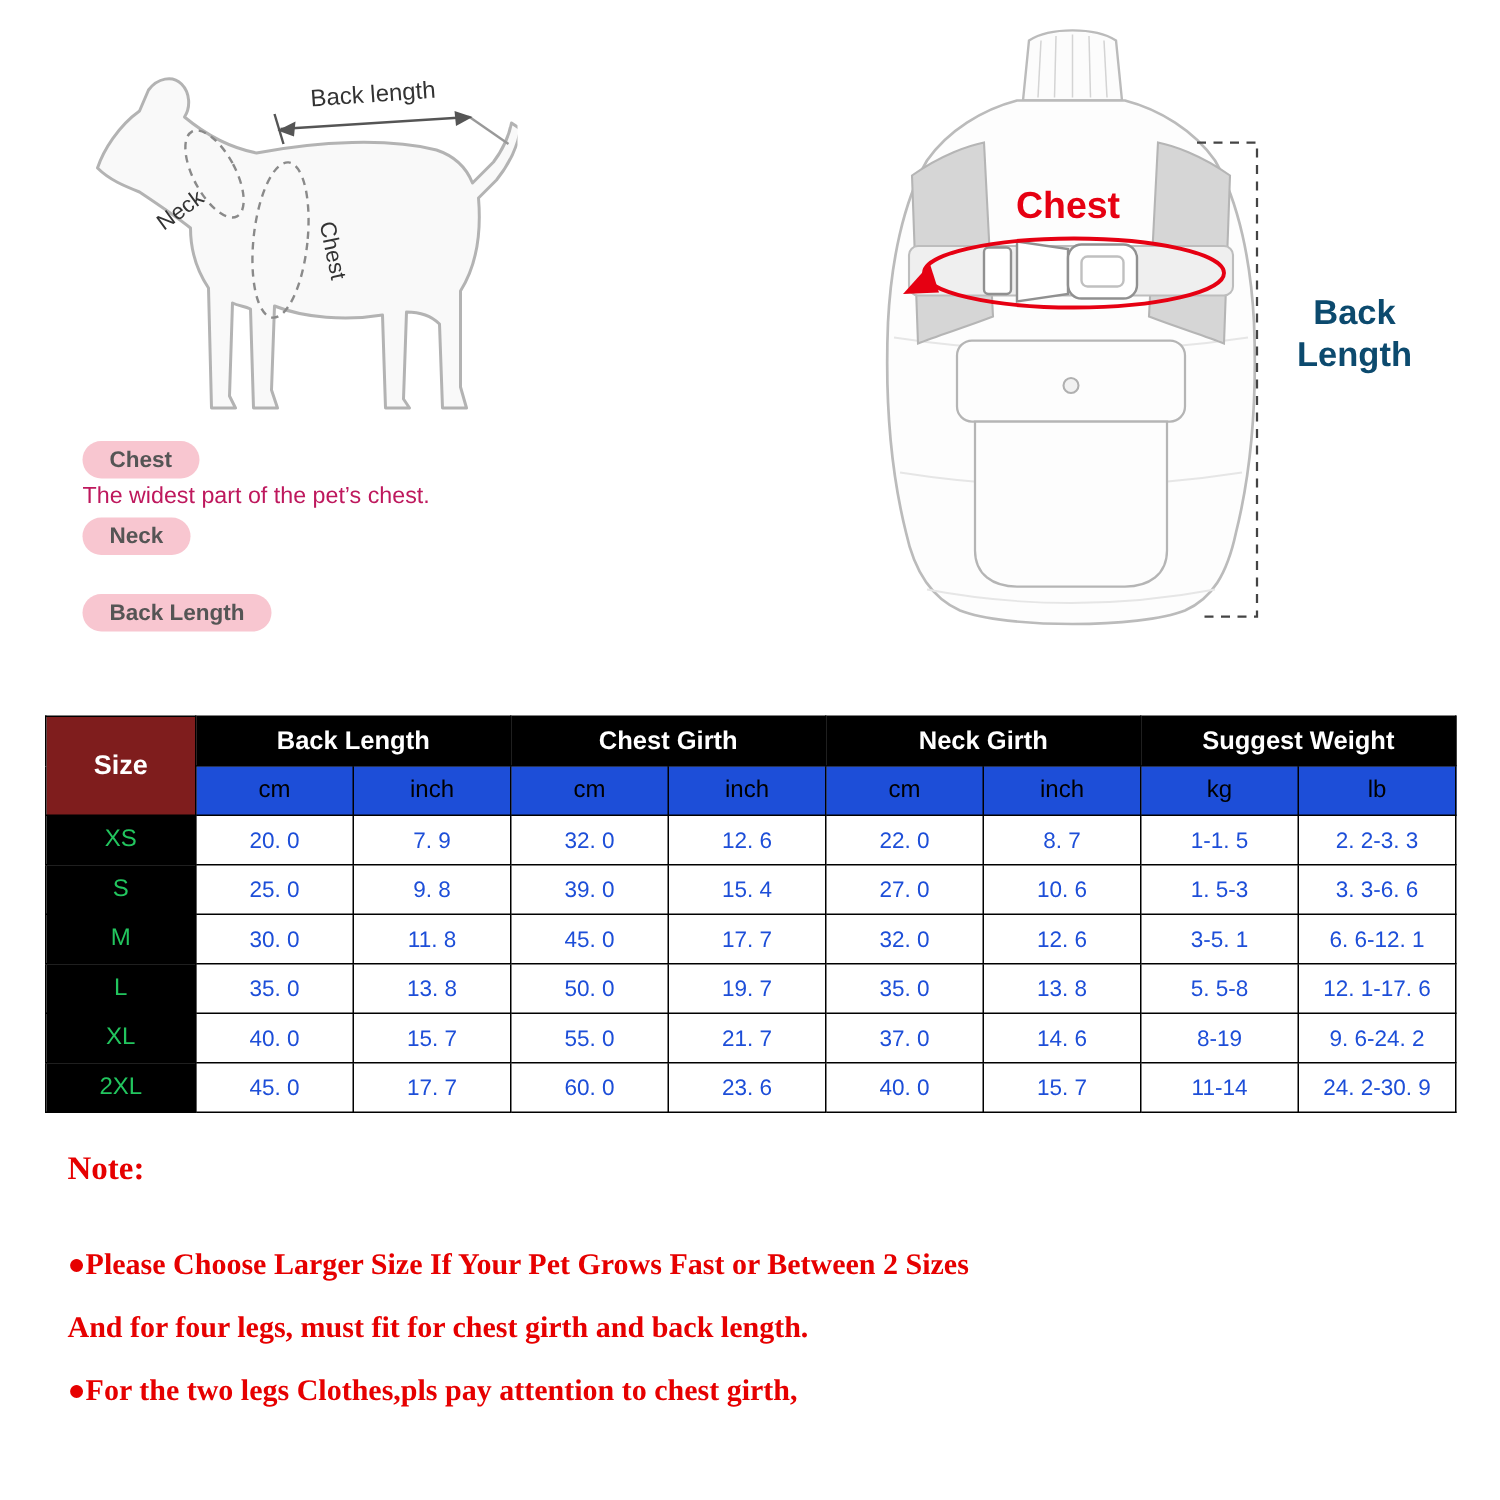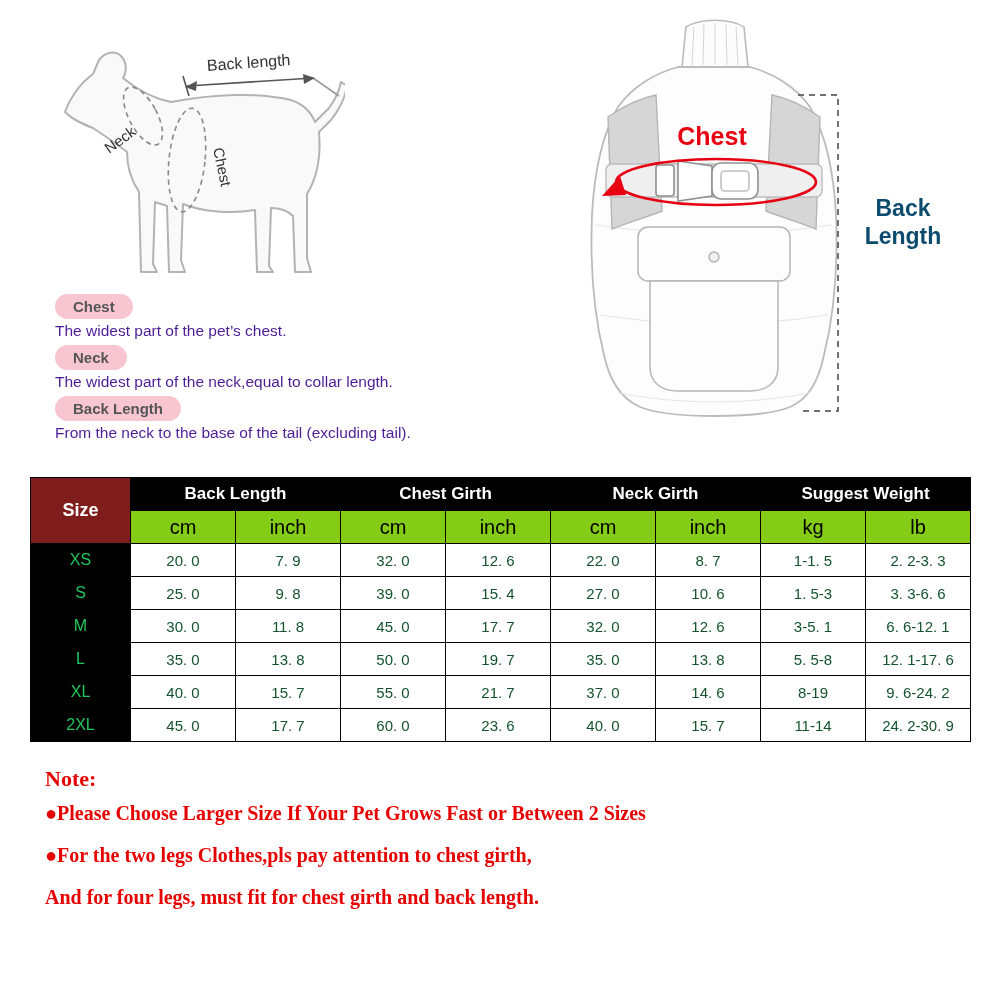--- a/index.html
+++ b/index.html
@@ -6,41 +6,41 @@
   .page{position:relative;width:1000px;height:1000px;background:#ffffff;overflow:hidden;
         font-family:"Liberation Sans",sans-serif;}
 
   
   .diagram{position:absolute;}
   svg text{font-family:"Liberation Sans",sans-serif;}
 
   
   .def-pill{position:absolute;display:inline-block;background:#f8c6d0;border-radius:14px;
             padding:4px 18px;font-weight:bold;color:#555;font-size:15px;}
-  .def-text{position:absolute;font-size:15.5px;color:#4c1d95;}
+  .def-text{position:absolute;font-size:15.5px;color:#be185d;}
 
   
   .back-length-label{position:absolute;left:853px;top:194px;width:100px;text-align:center;
                      color:#0c4a6e;font-weight:bold;font-size:23px;line-height:28px;}
 
   
   .size-table-wrap{position:absolute;left:30px;top:477px;}
   table.size-table{border-collapse:collapse;table-layout:fixed;width:940px;}
   table.size-table th, table.size-table td{border:1px solid #000;text-align:center;
       vertical-align:middle;height:32px;padding:0;}
   table.size-table thead .group-row th{background:#000;color:#fff;font-weight:bold;font-size:17px;}
   table.size-table thead th.size-head{background:#7f1d1d;color:#fff;font-weight:bold;font-size:18px;}
-  table.size-table thead .unit-row td{background:#84cc16;color:#000;font-size:20px;}
+  table.size-table thead .unit-row td{background:#1d4ed8;color:#000;font-size:16px;}
   table.size-table tbody th{background:#000;color:#22c55e;font-weight:normal;font-size:16px;}
-  table.size-table tbody td{background:#fff;color:#14532d;font-size:15px;}
+  table.size-table tbody td{background:#fff;color:#1d4ed8;font-size:15px;}
 
   
   .notes{position:absolute;left:45px;top:766px;width:910px;color:#e60000;
          font-family:"Liberation Serif",serif;font-weight:bold;}
-  .note-title{font-size:22px;margin-bottom:10px;}
+  .note-title{font-size:22px;margin-bottom:40px;}
   .note-line{font-size:20px;margin-bottom:19px;white-space:pre-wrap;}
 </style>
 </head>
 <body>
 
 <div class="page">
 
   <svg class="diagram" style="left:35px;top:20px;" width="310" height="270" viewBox="0 0 310 270">
 
     <path d="M30,92 C34,80 44,64 58,54 L64,40 C70,32 80,30 86,36 C92,42 92,52 88,58
@@ -116,24 +116,22 @@
 
   <div class="back-length-label">
     <div>Back</div>
     <div>Length</div>
   </div>
 
   <span class="def-pill" style="left:55px;top:294px;">Chest</span>
   <div class="def-text" style="left:55px;top:322px;">The widest part of the pet’s chest.</div>
 
   <span class="def-pill" style="left:55px;top:345px;">Neck</span>
-  <div class="def-text" style="left:55px;top:373px;">The widest part of the neck,equal to collar length.</div>
 
   <span class="def-pill" style="left:55px;top:396px;">Back Length</span>
-  <div class="def-text" style="left:55px;top:424px;">From the neck to the base of the tail (excluding tail).</div>
 
   <div class="size-table-wrap">
     <table class="size-table">
       <colgroup>
         <col style="width:100px;">
         <col span="8" style="width:105px;">
       </colgroup>
       <thead>
         <tr class="group-row">
           <th class="size-head" rowspan="2">Size</th>
@@ -220,17 +218,17 @@
           <td>11-14</td>
           <td>24. 2-30. 9</td>
         </tr>
       </tbody>
     </table>
   </div>
 
   <div class="notes">
     <div class="note-title">Note:</div>
     <div class="note-line">●Please Choose Larger Size If Your Pet Grows Fast or Between 2 Sizes</div>
+    <div class="note-line">And for four legs, must fit for chest girth and back length.</div>
     <div class="note-line">●For the two legs Clothes,pls pay attention to chest girth,</div>
-    <div class="note-line">And for four legs, must fit for chest girth and back length.</div>
   </div>
 
 </div>
 
 </body></html>

